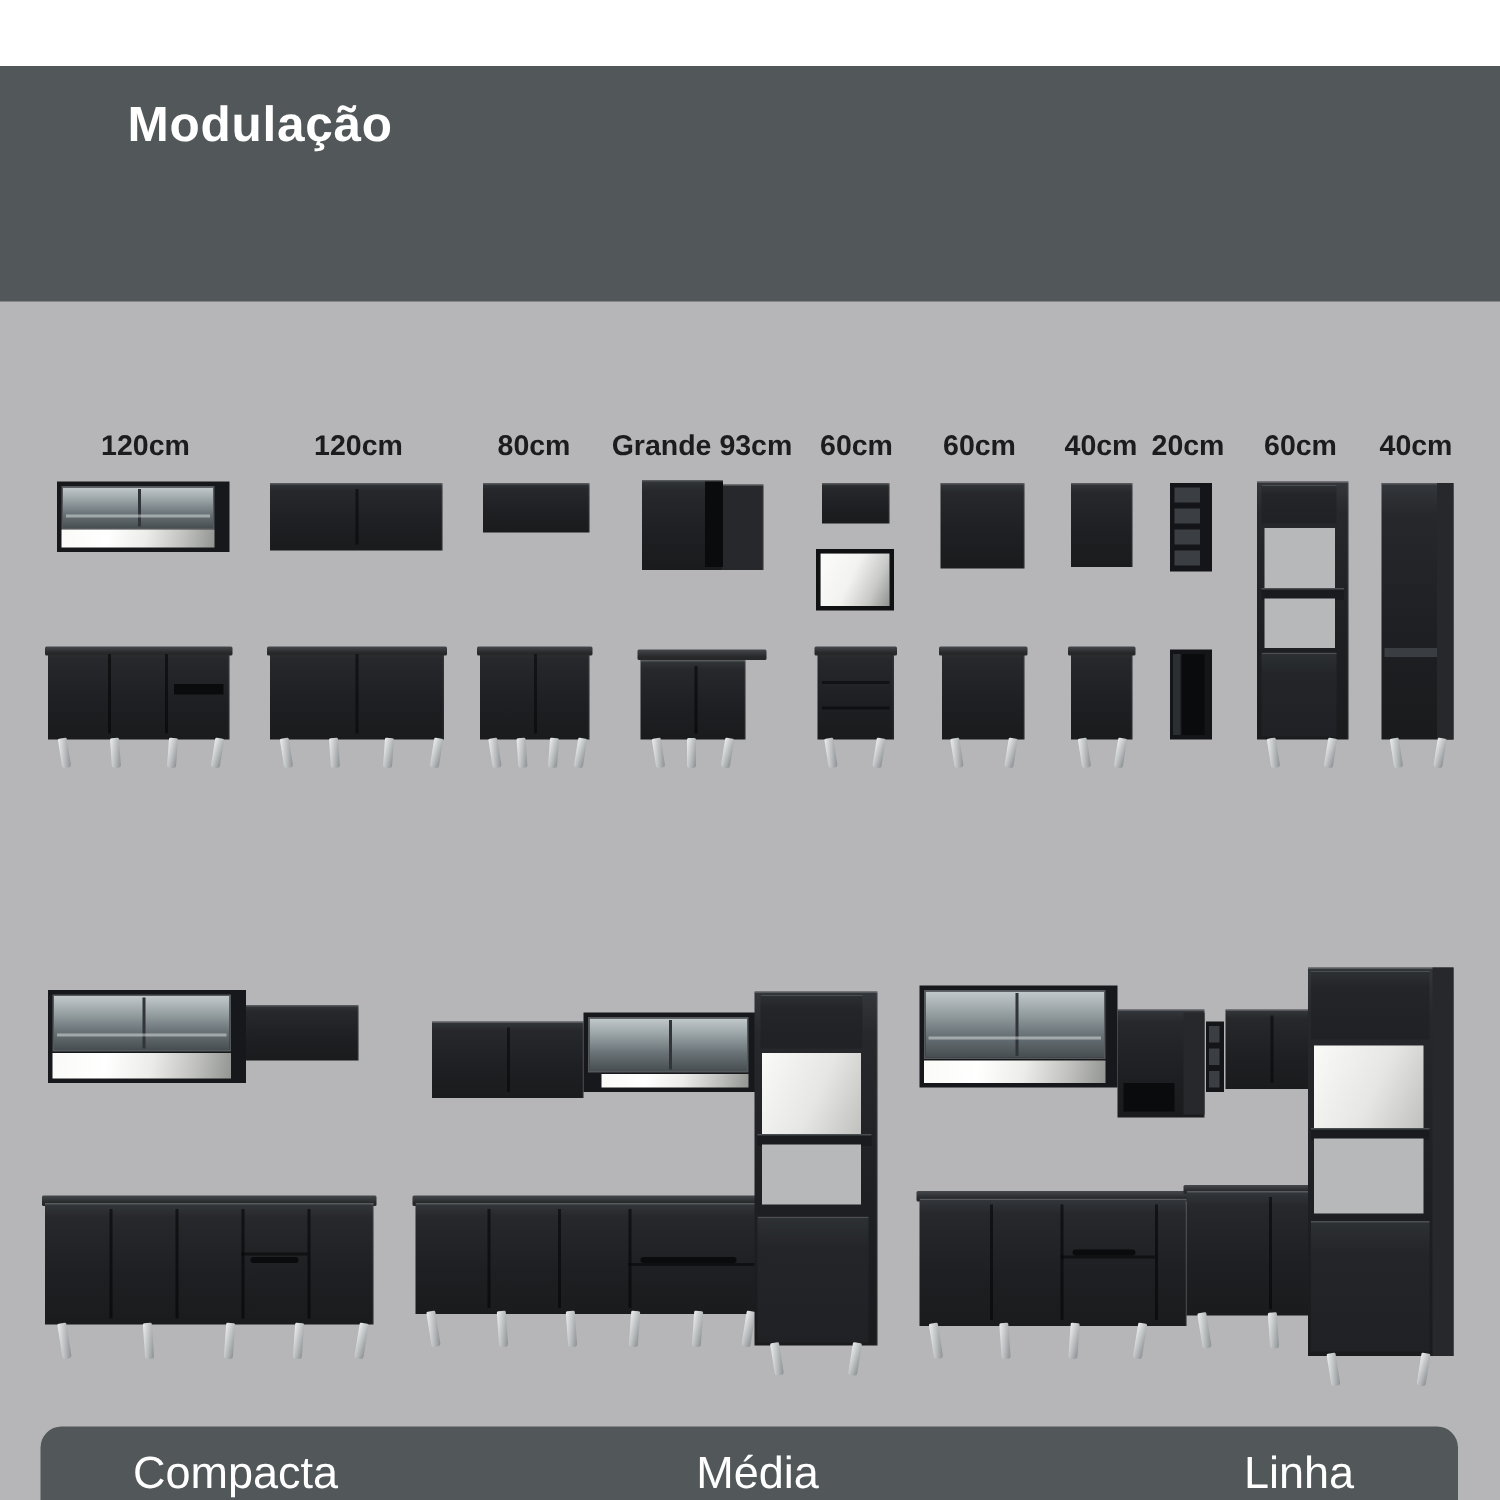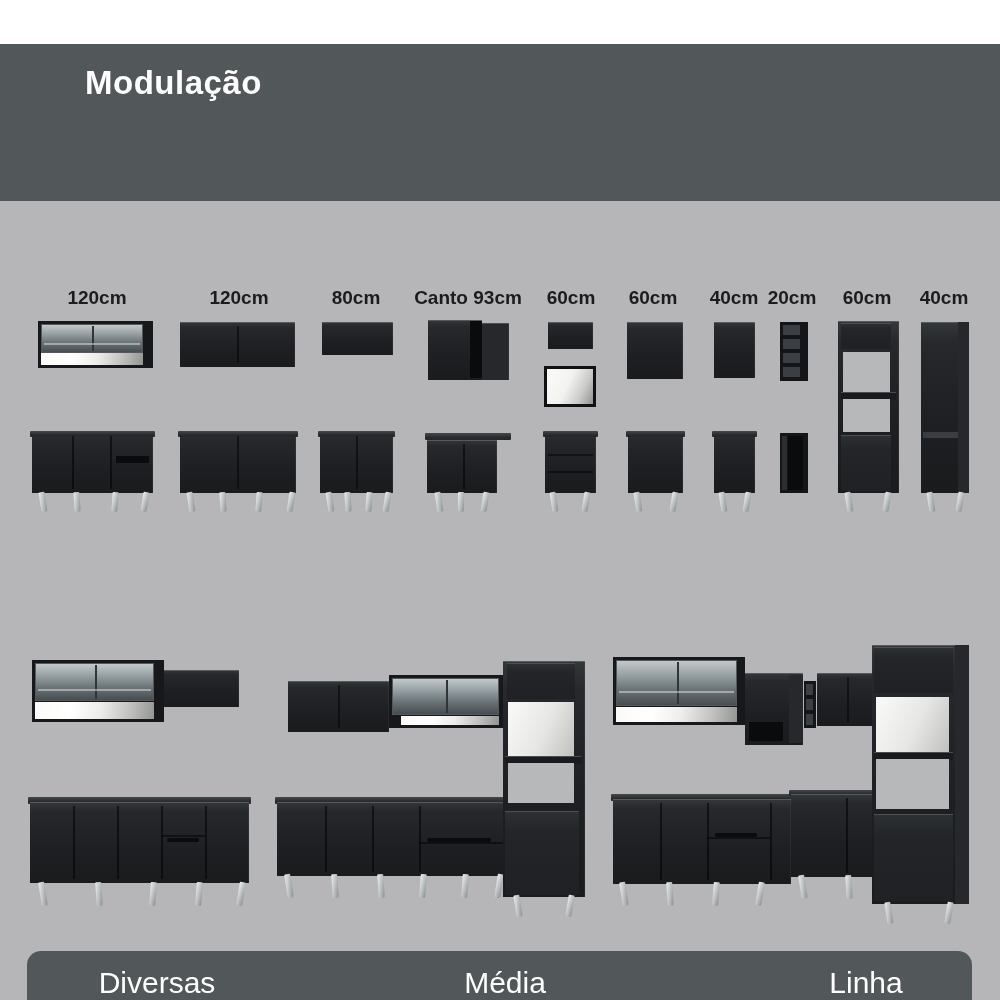--- a/index.html
+++ b/index.html
@@ -48,21 +48,21 @@
 
 <div class="page">
 
   <div class="header">
     <div class="kicker">Modulação</div>
   </div>
 
   <div class="mlabel" style="left:97px">120cm</div>
   <div class="mlabel" style="left:239px">120cm</div>
   <div class="mlabel" style="left:356px">80cm</div>
-  <div class="mlabel" style="left:468px">Canto 93cm</div>
+  <div class="mlabel" style="left:468px">Grande 93cm</div>
   <div class="mlabel" style="left:571px">60cm</div>
   <div class="mlabel" style="left:653px">60cm</div>
   <div class="mlabel" style="left:734px">40cm</div>
   <div class="mlabel" style="left:792px">20cm</div>
   <div class="mlabel" style="left:867px">60cm</div>
   <div class="mlabel" style="left:944px">40cm</div>
 
   <div class="gunit" style="left:38px;top:277px;width:115px;height:47px">
     <div class="glass" style="left:3px;top:3px;right:10px;height:27px">
       <div class="gdiv"></div>
@@ -259,18 +259,18 @@
   </div>
   <div class="panel" style="left:874px;top:603px;width:79px;height:46px"></div>
   <div class="nichelit" style="left:876px;top:653px;width:73px;height:55px"></div>
   <div class="bar" style="left:874px;top:708px;width:79px;height:7px"></div>
   <div class="niche" style="left:876px;top:715px;width:73px;height:50px"></div>
   <div class="panel" style="left:874px;top:770px;width:79px;height:87px"></div>
   <div class="leg rL" style="left:886px;top:858px;height:22px"></div>
   <div class="leg rR" style="left:946px;top:858px;height:22px"></div>
 
   <div class="bottombar">
-    <div class="kname" style="left:130px">Diversas</div>
+    <div class="kname" style="left:130px">Compacta</div>
     <div class="kname" style="left:478px">Média</div>
     <div class="kname" style="left:839px">Linha</div>
   </div>
 
 </div>
 
 </body></html>

